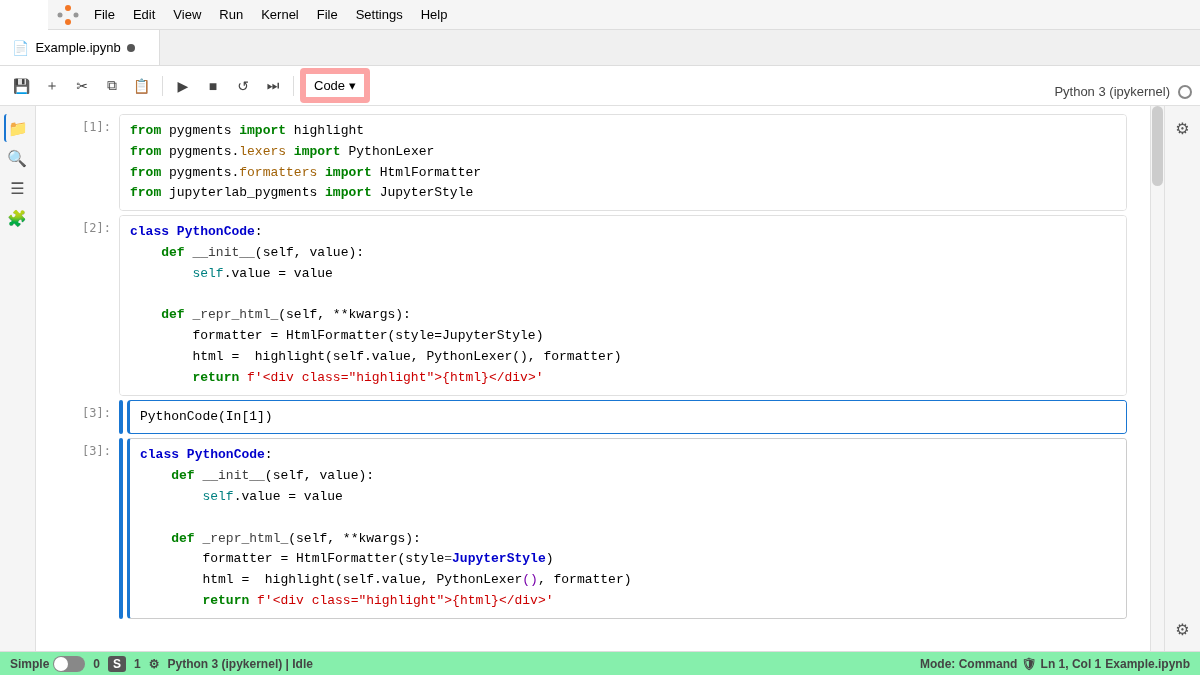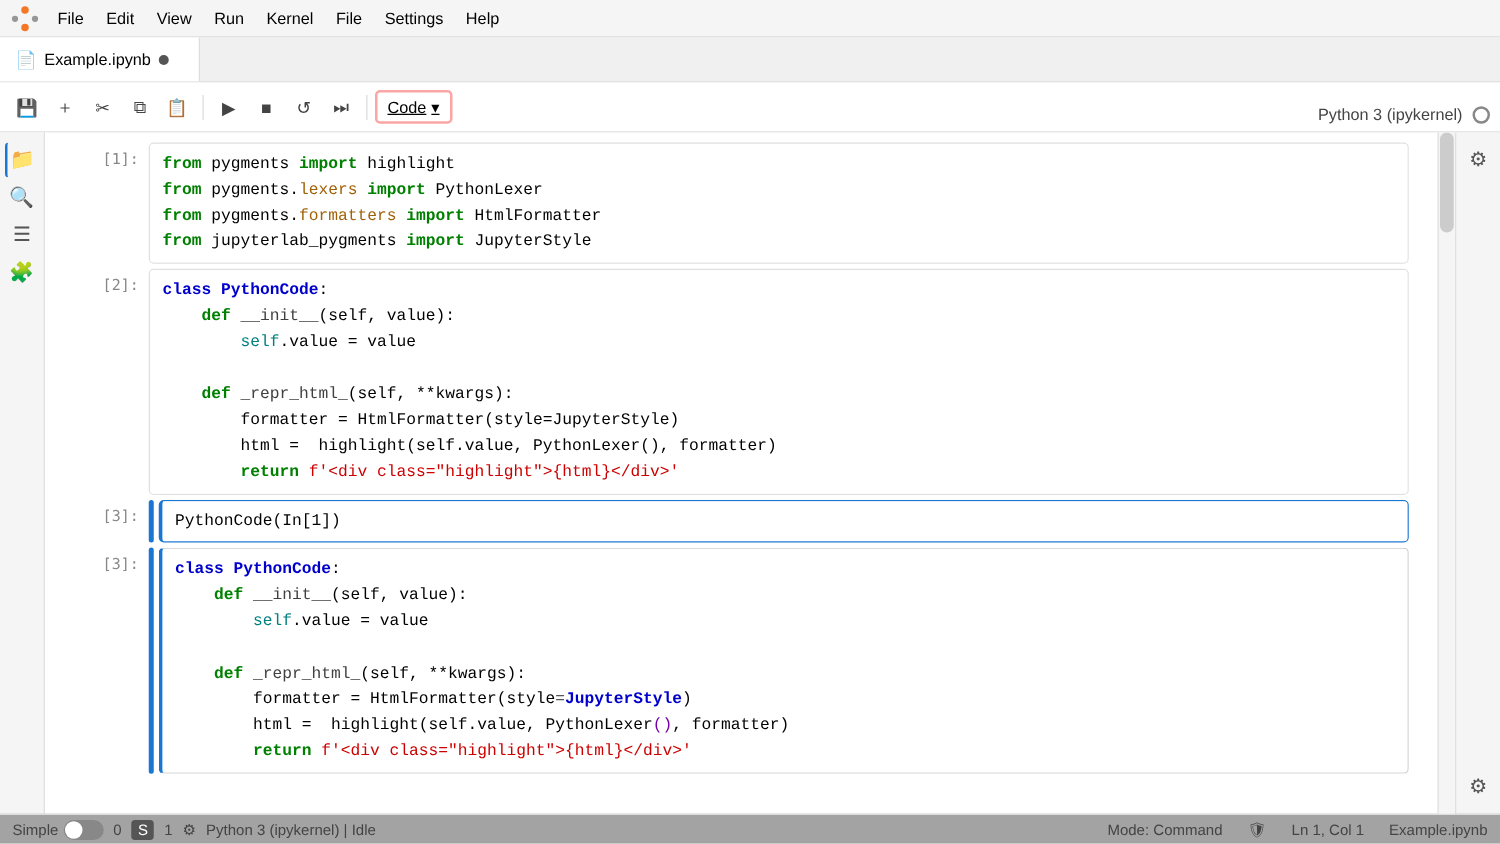--- a/index.html
+++ b/index.html
@@ -1,34 +1,34 @@
 <!DOCTYPE html>
 <html><head>
   <meta charset="utf-8">
   <style>
     * { box-sizing: border-box; margin: 0; padding: 0; }
     body { font-family: -apple-system, BlinkMacSystemFont, 'Segoe UI', sans-serif; background: #fff; color: #000; height: 675px; overflow: hidden; display: flex; flex-direction: column; }
 
     
-    .menubar { display: flex; align-items: center; height: 30px; background: #f5f5f5; border-bottom: 1px solid #ddd; padding: 0 8px; gap: 2px; }
+    .menubar { display: flex; align-items: center; height: 30px; background: #f5f5f5; border-bottom: 1px solid #ddd; padding: 0 8px; gap: 2px; margin-left: 48px; }
     .menubar-logo { width: 24px; height: 24px; margin-right: 4px; }
     .menubar-item { padding: 2px 8px; font-size: 13px; cursor: pointer; border-radius: 3px; }
 
     
     .tabbar { display: flex; align-items: center; background: #f0f0f0; border-bottom: 1px solid #ddd; height: 36px; }
     .tab { display: flex; align-items: center; padding: 0 12px; height: 100%; font-size: 13px; border-right: 1px solid #ddd; cursor: pointer; background: #fff; gap: 6px; min-width: 160px; }
     .tab-dot { width: 8px; height: 8px; border-radius: 50%; background: #555; flex-shrink: 0; }
 
     
     .toolbar { display: flex; align-items: center; height: 40px; background: #fff; border-bottom: 1px solid #e0e0e0; padding: 0 8px; gap: 2px; }
     .toolbar-btn { width: 28px; height: 28px; display: flex; align-items: center; justify-content: center; border: none; background: transparent; cursor: pointer; border-radius: 3px; font-size: 14px; color: #444; }
     .toolbar-separator { width: 1px; height: 20px; background: #ddd; margin: 0 4px; }
     .kernel-info { margin-left: auto; display: flex; align-items: center; gap: 8px; font-size: 13px; color: #444; margin-top: 12px; }
     .kernel-circle { width: 14px; height: 14px; border-radius: 50%; border: 2px solid #888; }
-    .code-dropdown { display: flex; align-items: center; gap: 4px; padding: 4px 8px; border: 2px solid #fca5a5; border-radius: 4px; font-size: 13px; cursor: pointer; background: #fff; text-decoration: underline; }
+    .code-dropdown { display: flex; align-items: center; gap: 4px; padding: 4px 8px; border: 6px solid #fca5a5; border-radius: 4px; font-size: 13px; cursor: pointer; background: #fff; }
 
     
     .main { display: flex; flex: 1; overflow: hidden; }
 
     
     .sidebar-left { width: 36px; background: #f5f5f5; border-right: 1px solid #e0e0e0; display: flex; flex-direction: column; align-items: center; padding-top: 8px; gap: 2px; }
     .sidebar-icon { width: 28px; height: 28px; display: flex; align-items: center; justify-content: center; cursor: pointer; border-radius: 3px; font-size: 16px; color: #555; }
     .sidebar-icon.active { color: #1976d2; border-left: 2px solid #1976d2; }
 
     
@@ -60,22 +60,22 @@
 
     
     .exec-bar { width: 4px; background: #1976d2; align-self: stretch; margin-right: 4px; border-radius: 2px; flex-shrink: 0; }
 
     
     .notebook::-webkit-scrollbar { width: 12px; }
     .notebook::-webkit-scrollbar-track { background: #f5f5f5; }
     .notebook::-webkit-scrollbar-thumb { background: #ccc; border-radius: 6px; }
 
     
-    .statusbar { height: 24px; background: #a3a3a3; border-top: 1px solid #ddd; display: flex; align-items: center; padding: 0 10px; font-size: 12px; color: #444; gap: 8px; }
-    .statusbar-right { margin-left: auto; display: flex; align-items: flex-start; gap: 20px; }
+    .statusbar { height: 24px; background: #86efac; border-top: 1px solid #ddd; display: flex; align-items: center; padding: 0 10px; font-size: 12px; color: #444; gap: 8px; font-weight: bold; }
+    .statusbar-right { margin-left: auto; display: flex; align-items: flex-start; gap: 4px; }
     .simple-toggle { display: flex; align-items: center; gap: 4px; }
     .toggle-track { width: 32px; height: 16px; background: #888; border-radius: 8px; position: relative; }
     .toggle-thumb { width: 14px; height: 14px; background: #fff; border-radius: 50%; position: absolute; top: 1px; left: 1px; }
 
     
     .md-cell { padding: 6px 10px; font-size: 13px; color: #333; line-height: 1.5; }
   </style>
 </head>
 <body>
 

